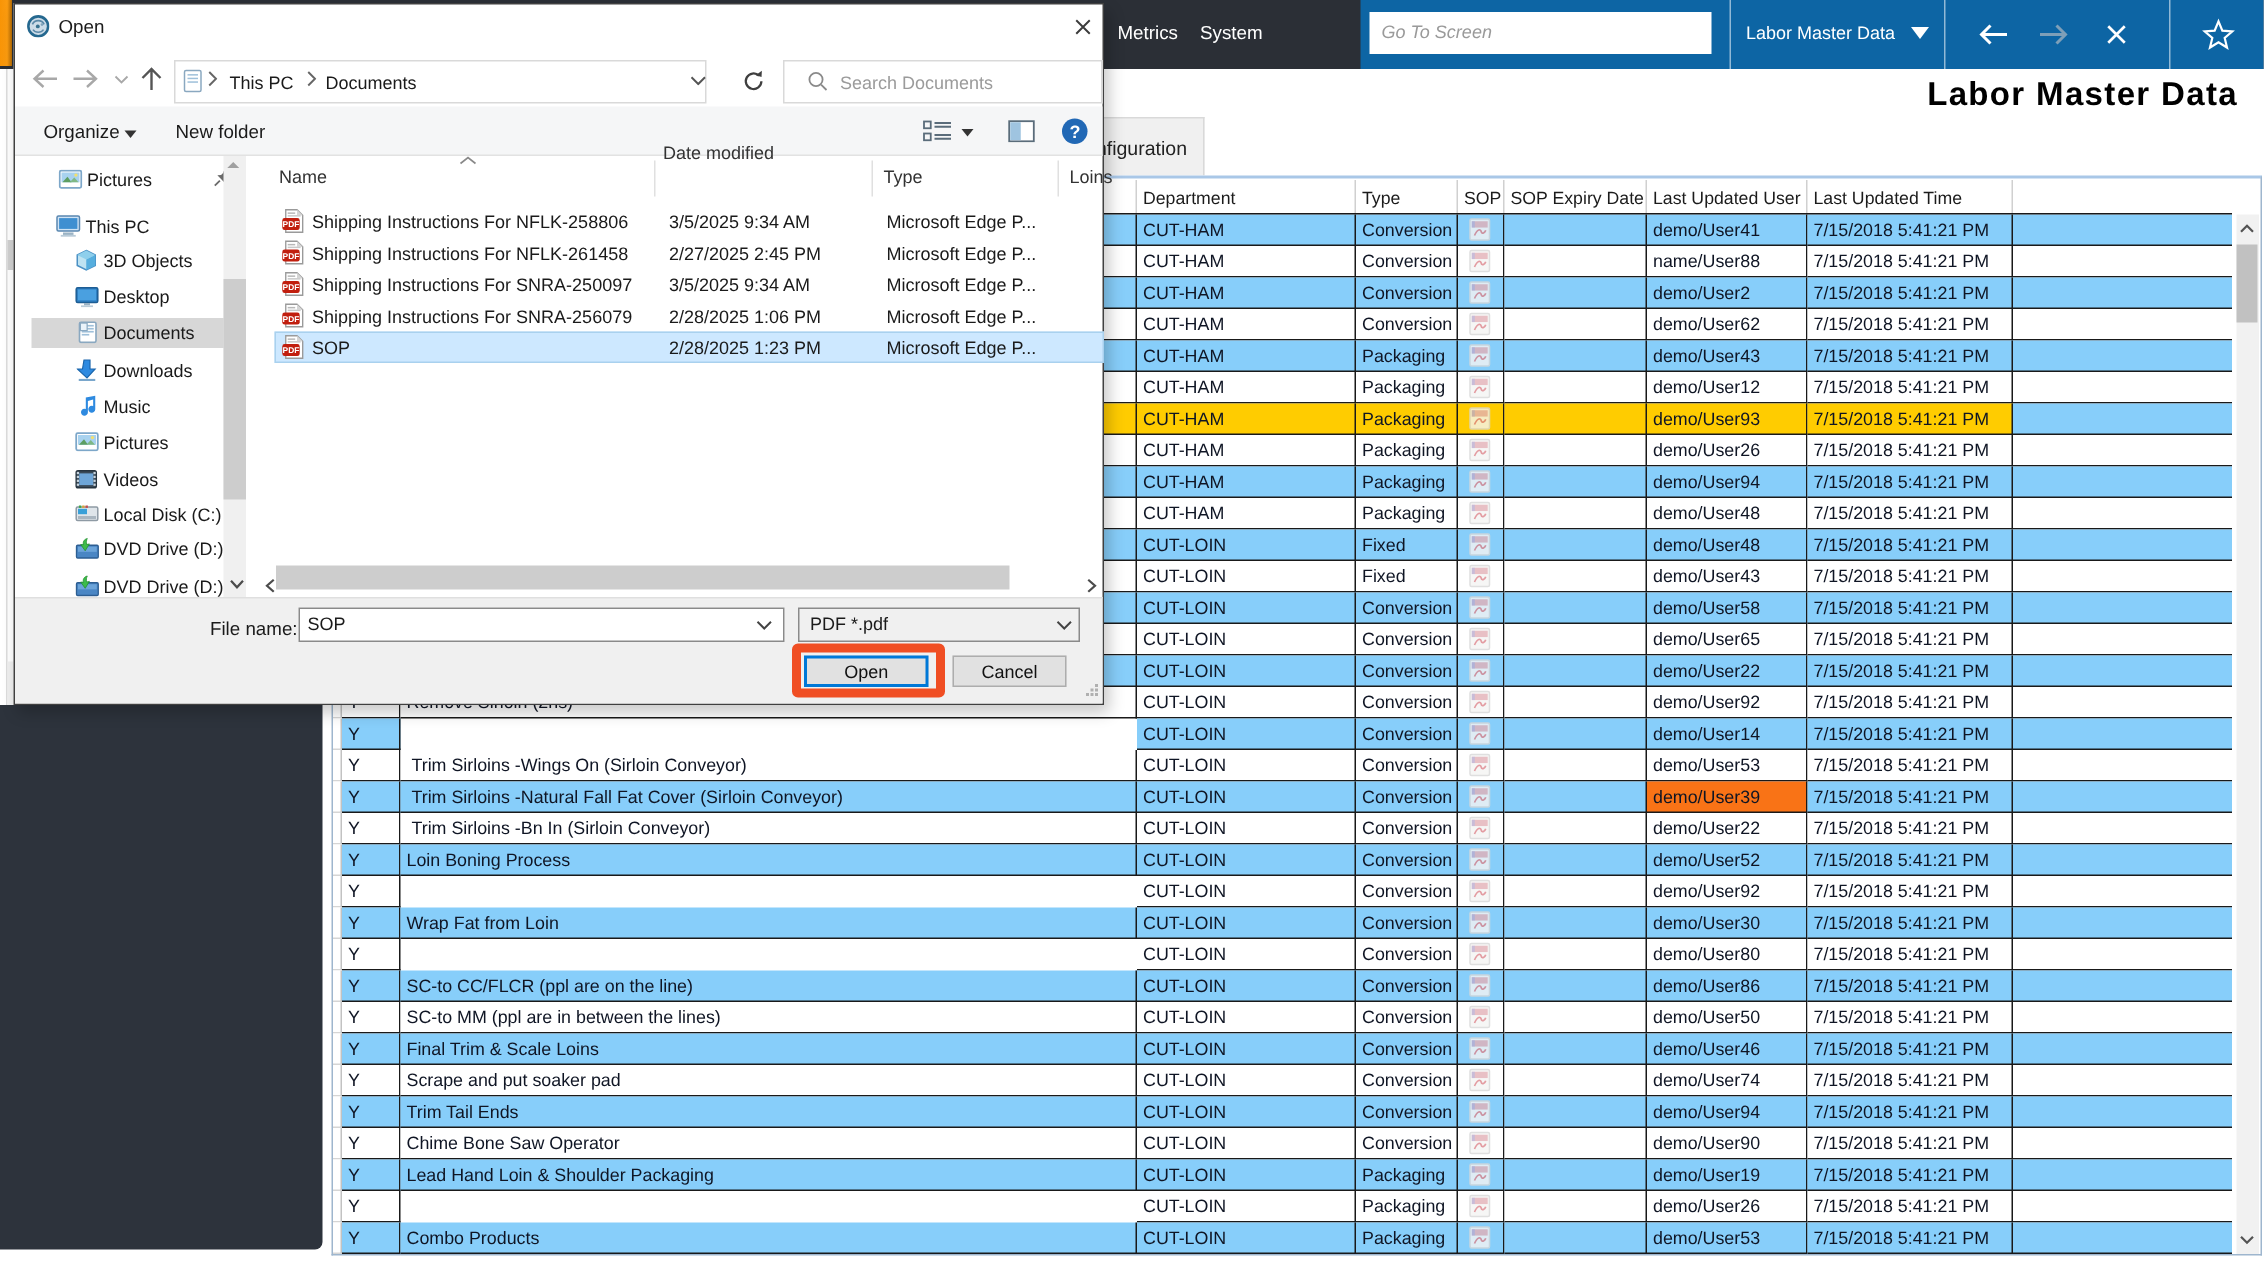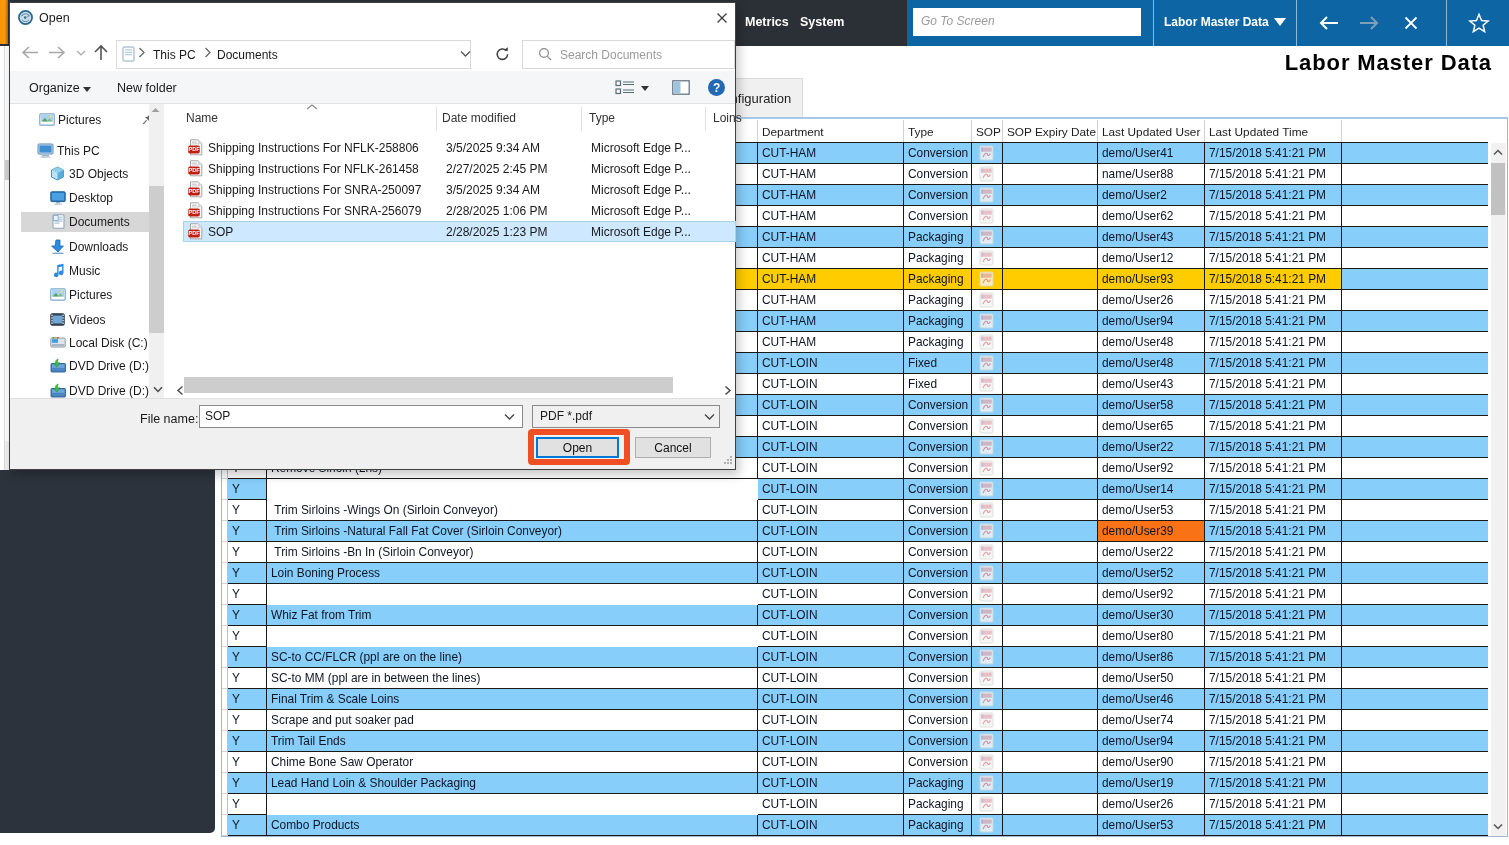--- a/index.html
+++ b/index.html
@@ -1,21 +1,21 @@
 <!DOCTYPE html>
 <html><head><meta charset="utf-8">
 <style>
 * { margin:0; padding:0; box-sizing:border-box; }
 html,body { width:1509px; height:845px; overflow:hidden; font-family:"Liberation Sans",sans-serif; background:#fff; }
 .ab { position:absolute; }
 
 #nav { position:absolute; left:0; top:0; width:1509px; height:46px; background:#2b2f36; }
 #nav .blue { position:absolute; left:907px; top:0; width:602px; height:46px; background:#0d65a4; }
 #orangebtn { position:absolute; left:0; top:0; width:8px; height:44px; background:linear-gradient(90deg,#f89406 0%,#fb9b10 60%,#b36b05 100%); }
-.navitem { position:absolute; top:15px; color:#fff; font-size:12.5px; font-weight:bold;text-align:center; }
+.navitem { position:absolute; top:15px; color:#fff; font-size:12.5px; font-weight:normal;text-align:center; }
 #goto { position:absolute; left:913px; top:8px; width:228px; height:28px; background:#fff; }
 #goto span { position:absolute; left:8px; top:6px; color:#9a9a9a; font-style:italic; font-size:12px; }
 .navsep { position:absolute; top:0; width:1px; height:46px; background:rgba(255,255,255,0.55); }
 
 #title { position:absolute; top:50px; right:17px; font-size:22px; font-weight:bold; color:#000; letter-spacing:0.9px; }
 #tab { position:absolute; left:695px; top:78px; width:108px; height:39px; background:#f0f0f0; border:1px solid #d9d9d9; border-bottom:none; }
 #tab span { position:absolute; left:18px; top:12px; font-size:13px; color:#222; }
 #panel { position:absolute; left:221px; top:117px; width:1287px; height:720px; border:1px solid #9eb6ce; border-top:2px solid #a9c7e7; background:#fff; }
 
 .hcell { position:absolute; top:120px; height:22px; font-size:11.8px; color:#1b1b1b; padding:5px 0 0 4px; border-right:1px solid #d0d0d0; white-space:nowrap; overflow:hidden; }
@@ -511,21 +511,21 @@
       </svg>
     </span>
     <span class="c ce" style="background:#fff"></span>
     <span class="c cu" style="background:#fff">demo/User92</span>
     <span class="c cm" style="background:#fff">7/15/2018 5:41:21 PM</span>
     <span class="c cf" style="background:#fff"></span>
   </div>
 <div class="trow" style="top:605px">
     <span class="c rh"></span>
     <span class="c cy" style="background:#87CEFA">Y</span>
-    <span class="c ct" style="background:#87CEFA">Whiz Fat from Trim</span>
+    <span class="c ct" style="background:#87CEFA">Wrap Fat from Loin</span>
     <span class="c cd" style="background:#87CEFA">CUT-LOIN</span>
     <span class="c cp" style="background:#87CEFA">Conversion</span>
     <span class="c cs" style="background:#87CEFA">
       <svg class="sopicon" width="17" height="16" viewBox="0 0 17 16" opacity="0.8">
         <rect x="2" y="1" width="13" height="14" rx="1" fill="#f5f4f3" stroke="#d8d8d8" stroke-width="1"></rect>
         <rect x="3.2" y="2.5" width="10.6" height="4.2" fill="#dfa0a8" opacity="0.8"></rect>
         <rect x="3.2" y="2.5" width="2" height="4.2" fill="#a0a8df" opacity="0.6"></rect>
         <path d="M5 12 C7 7.5,9 7.5,9.5 9.5 C10 11.5,12 10,12.5 8.5" fill="none" stroke="#d87078" stroke-width="1.1" opacity="0.85"></path>
       </svg>
     </span>
@@ -811,21 +811,21 @@
       <rect x="0.8" y="0.8" width="16.4" height="13.4" fill="#fff" stroke="#5a6c7a" stroke-width="1.2"></rect>
       <rect x="1.5" y="1.5" width="7" height="12" fill="#9fc4e0"></rect>
     </svg>
   <div style="left:698px;top:76px;width:17px;height:17px;border-radius:50%;background:#2168b5"></div>
   <div style="left:703px;top:78px;color:#fff;font-size:12px;font-weight:bold">?</div>
 
   <div class="hdrtxt" style="left:176px;top:108px">Name</div>
   <svg style="left:296px;top:101px" width="12" height="6" viewBox="0 0 12 6">
       <polyline points="1,5 6,1 11,5" fill="none" stroke="#888" stroke-width="1.1"></polyline>
     </svg>
-  <div class="hdrtxt" style="left:432px;top:108px">Date modified</div>
+  <div class="hdrtxt" style="left:432px;top:92px">Date modified</div>
   <div class="hdrtxt" style="left:579px;top:108px">Type</div>
   <div class="hdrtxt" style="left:703px;top:108px">Loins</div>
   <div class="ab" style="left:426px;top:104px;width:1px;height:24px;background:#e0e0e0"></div>
   <div class="ab" style="left:571px;top:104px;width:1px;height:24px;background:#e0e0e0"></div>
   <div class="ab" style="left:695px;top:104px;width:1px;height:24px;background:#e0e0e0"></div>
 
   <svg class="ab" width="17" height="17" viewBox="0 0 17 17" style="left:177px;top:136px">
       <path d="M3.5 0.8 H11 L14.8 4.5 V15.8 H3.5 Z" fill="#fff" stroke="#9a9a9a" stroke-width="0.9"></path>
       <path d="M11 0.8 L14.8 4.5 H11 Z" fill="#d5d5d5"></path>
       <rect x="4.8" y="2.6" width="5" height="1" fill="#b8b8b8"></rect>

